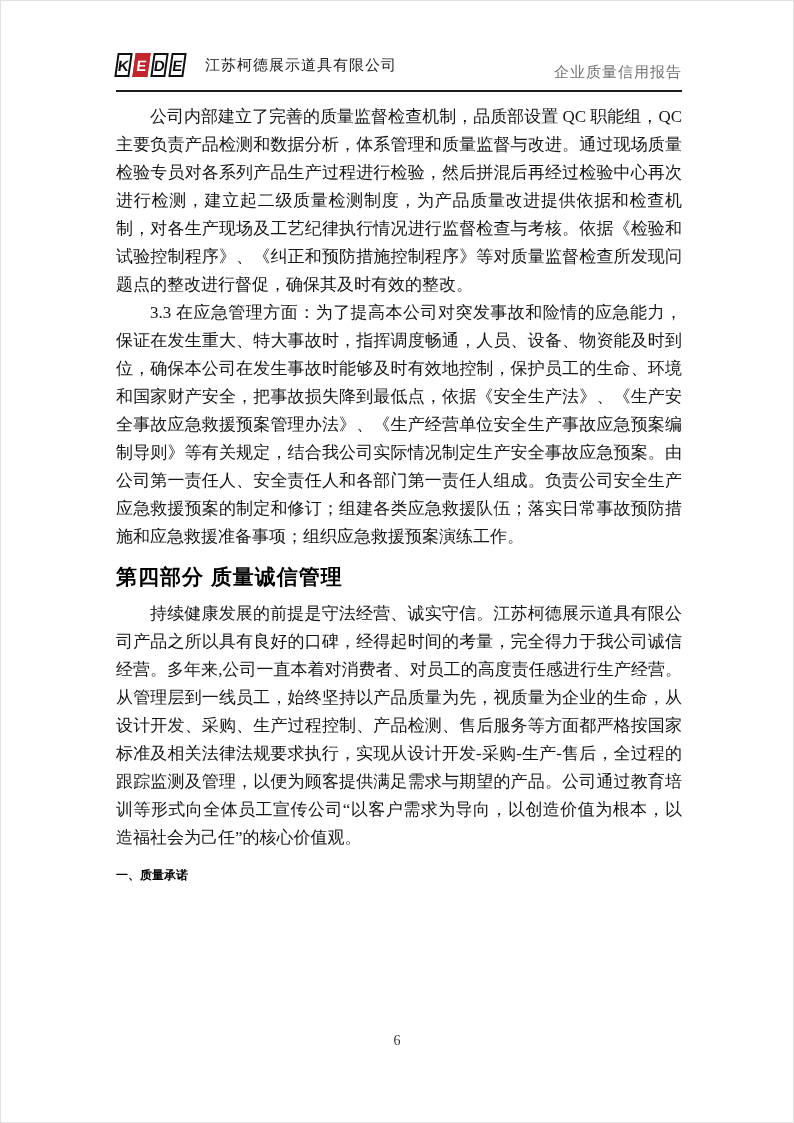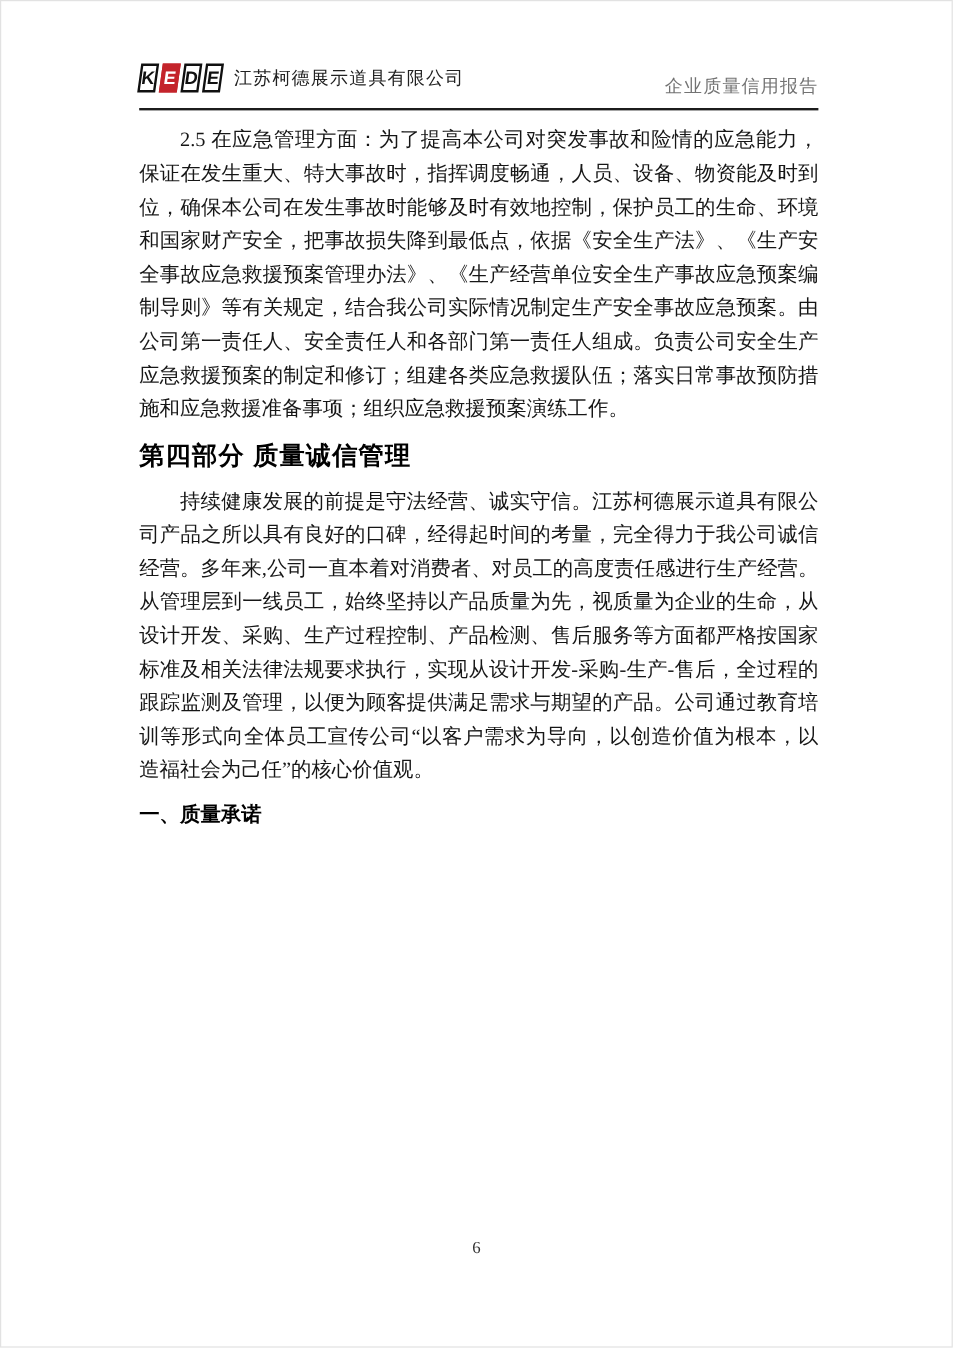--- a/index.html
+++ b/index.html
@@ -28,21 +28,21 @@
   .logo .tile {
     width: 15px; height: 24px;
     border: 2px solid #101010;
     background: #ffffff; color: #101010;
     font-family: "Liberation Sans", "DejaVu Sans", sans-serif;
     font-weight: bold; font-size: 15px;
     display: flex; align-items: center; justify-content: center;
   }
   .logo .tile.red { background: #c4242b; border-color: #c4242b; color: #ffffff; }
   .company-name {
-    margin-left: 10px;
+    margin-left: 20px;
     font-size: 15px; color: #222222;
     letter-spacing: 1px;
   }
   .report-title {
     margin-left: auto;
     font-size: 15px; color: #737373;
     letter-spacing: 1px;
     margin-top: 15px;
   }
   
@@ -57,21 +57,21 @@
   .section-heading {
     font-family: "Liberation Sans", "DejaVu Sans", sans-serif;
     font-weight: bold; font-size: 21px;
     text-align: left; text-indent: 0;
     color: #000000;
     margin: 12px 0 9px 0;
     letter-spacing: 1px;
   }
   .subsection-heading {
     font-family: "Liberation Sans", "DejaVu Sans", sans-serif;
-    font-weight: bold; font-size: 17px;
+    font-weight: bold; font-size: 12px;
     text-indent: 0; color: #000000;
     margin: 9px 0 6px 0;
   }
   
   .page-number {
     position: absolute;
     top: 1032px; left: 0; width: 100%;
     text-align: center;
     font-size: 14px; color: #333333;
   }
@@ -86,21 +86,22 @@
       <span class="tile">K</span>
       <span class="tile red">E</span>
       <span class="tile">D</span>
       <span class="tile">E</span>
     </div>
     <span class="company-name">江苏柯德展示道具有限公司</span>
     <span class="report-title">企业质量信用报告</span>
   </div>
 
   <div class="content">
-    <p>2.5 在应急管理方面：为了提高本公司对突发事故和险情的应急能力，保证在发生重大、特大事故时，指挥调度畅通，人员、设备、物资能及时到位，确保本公司在发生事故时能够及时有效地控制，保护员工的生命、环境和国家财产安全，把事故损失降到最低点，依据《安全生产法》、《生产安全事故应急救援预案管理办法》、《生产经营单位安全生产事故应急预案编制导则》等有关规定，结合我公司实际情况制定生产安全事故应急预案。由公司第一责任人、安全责任人和各部门第一责任人组成。负责公司安全生产应急救援预案的制定和修订；组建各类应急救援队伍；落实日常事故预防措施和应急救援准备事项；组织应急救援预案演练工作。</p>
+    <p>公司内部建立了完善的质量监督检查机制，品质部设置 QC 职能组，QC 主要负责产品检测和数据分析，体系管理和质量监督与改进。通过现场质量检验专员对各系列产品生产过程进行检验，然后拼混后再经过检验中心再次进行检测，建立起二级质量检测制度，为产品质量改进提供依据和检查机制，对各生产现场及工艺纪律执行情况进行监督检查与考核。依据《检验和试验控制程序》、《纠正和预防措施控制程序》等对质量监督检查所发现问题点的整改进行督促，确保其及时有效的整改。</p>
+    <p>3.3 在应急管理方面：为了提高本公司对突发事故和险情的应急能力，保证在发生重大、特大事故时，指挥调度畅通，人员、设备、物资能及时到位，确保本公司在发生事故时能够及时有效地控制，保护员工的生命、环境和国家财产安全，把事故损失降到最低点，依据《安全生产法》、《生产安全事故应急救援预案管理办法》、《生产经营单位安全生产事故应急预案编制导则》等有关规定，结合我公司实际情况制定生产安全事故应急预案。由公司第一责任人、安全责任人和各部门第一责任人组成。负责公司安全生产应急救援预案的制定和修订；组建各类应急救援队伍；落实日常事故预防措施和应急救援准备事项；组织应急救援预案演练工作。</p>
     <div class="section-heading">第四部分 质量诚信管理</div>
     <p>持续健康发展的前提是守法经营、诚实守信。江苏柯德展示道具有限公司产品之所以具有良好的口碑，经得起时间的考量，完全得力于我公司诚信经营。多年来,公司一直本着对消费者、对员工的高度责任感进行生产经营。从管理层到一线员工，始终坚持以产品质量为先，视质量为企业的生命，从设计开发、采购、生产过程控制、产品检测、售后服务等方面都严格按国家标准及相关法律法规要求执行，实现从设计开发-采购-生产-售后，全过程的跟踪监测及管理，以便为顾客提供满足需求与期望的产品。公司通过教育培训等形式向全体员工宣传公司“以客户需求为导向，以创造价值为根本，以造福社会为己任”的核心价值观。</p>
     <div class="subsection-heading">一、质量承诺</div>
   </div>
 
   <div class="page-number">6</div>
 
 </div>
 
 </body></html>

